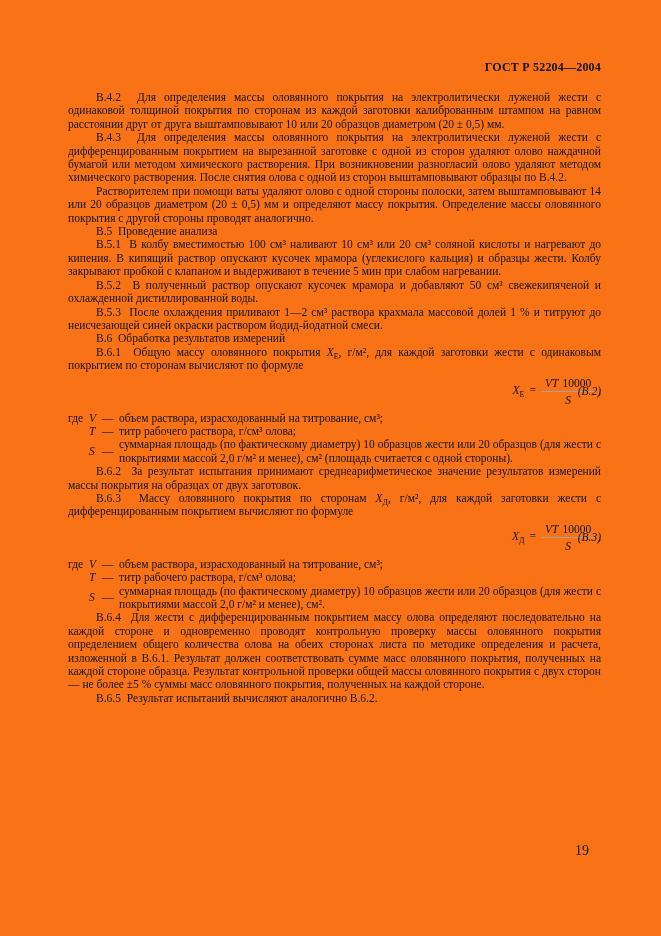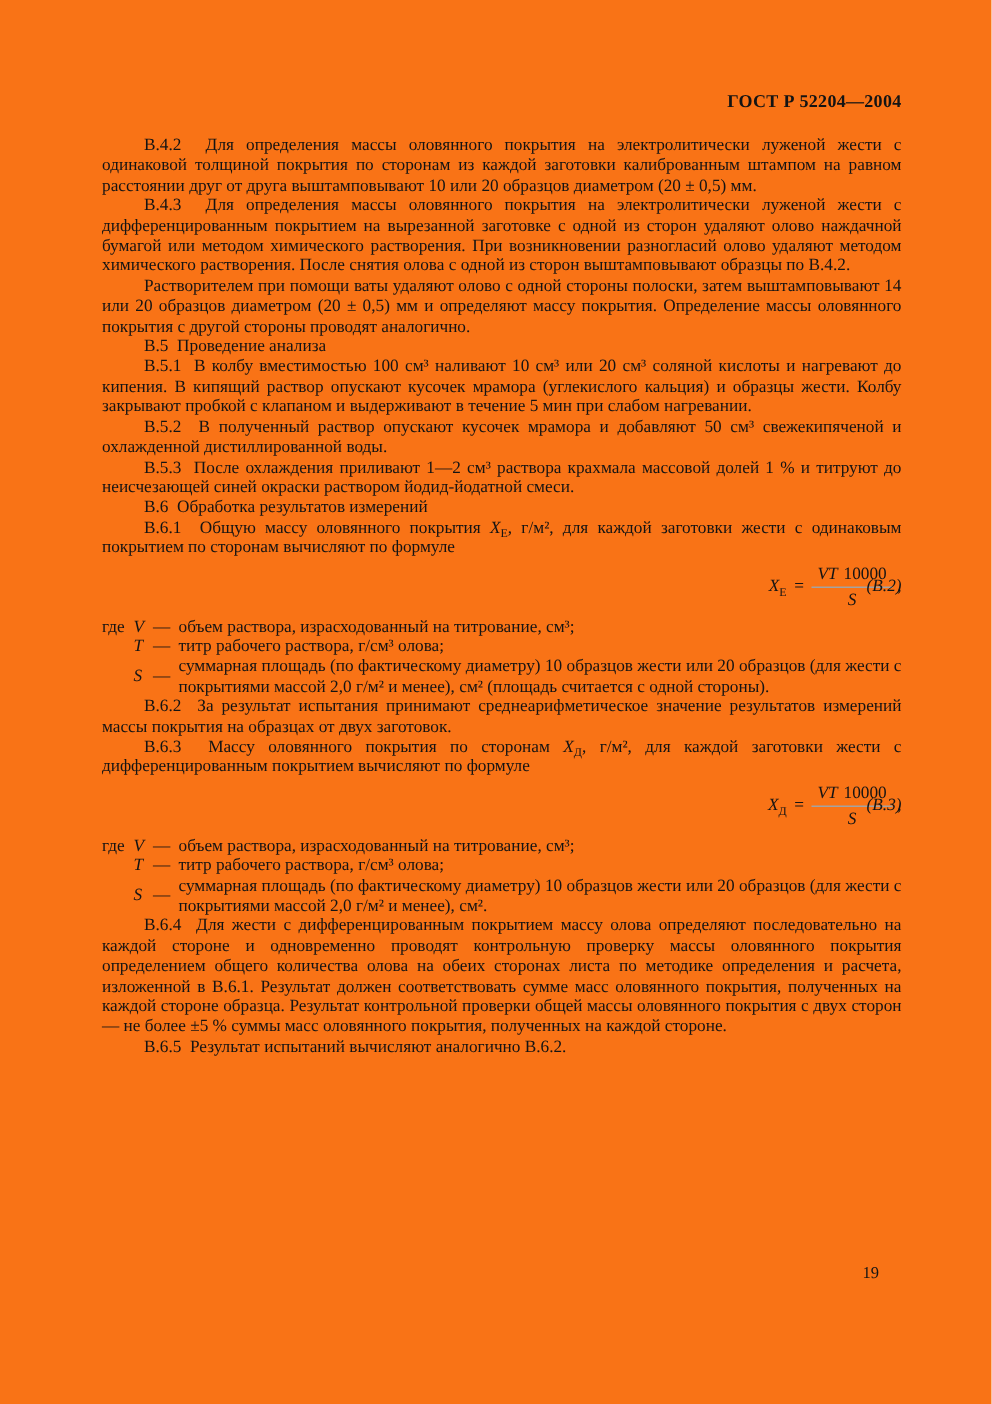--- a/index.html
+++ b/index.html
@@ -87,21 +87,21 @@
   .varlist { margin: 0; }
   .varrow { display: flex; align-items: center; }
   .varrow .vlead { flex: 0 0 21px; }
   .varrow .vvar  { flex: 0 0 13px; font-style: italic; }
   .varrow .vdash { flex: 0 0 17px; text-align: left; }
   .varrow .vdesc { flex: 1 1 auto; text-align: justify; }
   .page-number {
     position: absolute;
     top: 843px;
     left: 575px;
-    font-size: 11px;
+    font-size: 14px;
   }
 </style>
 </head>
 <body>
 
 <div class="page">
 
   <div class="doc-header">ГОСТ Р 52204—2004</div>
 
   <div class="main">

